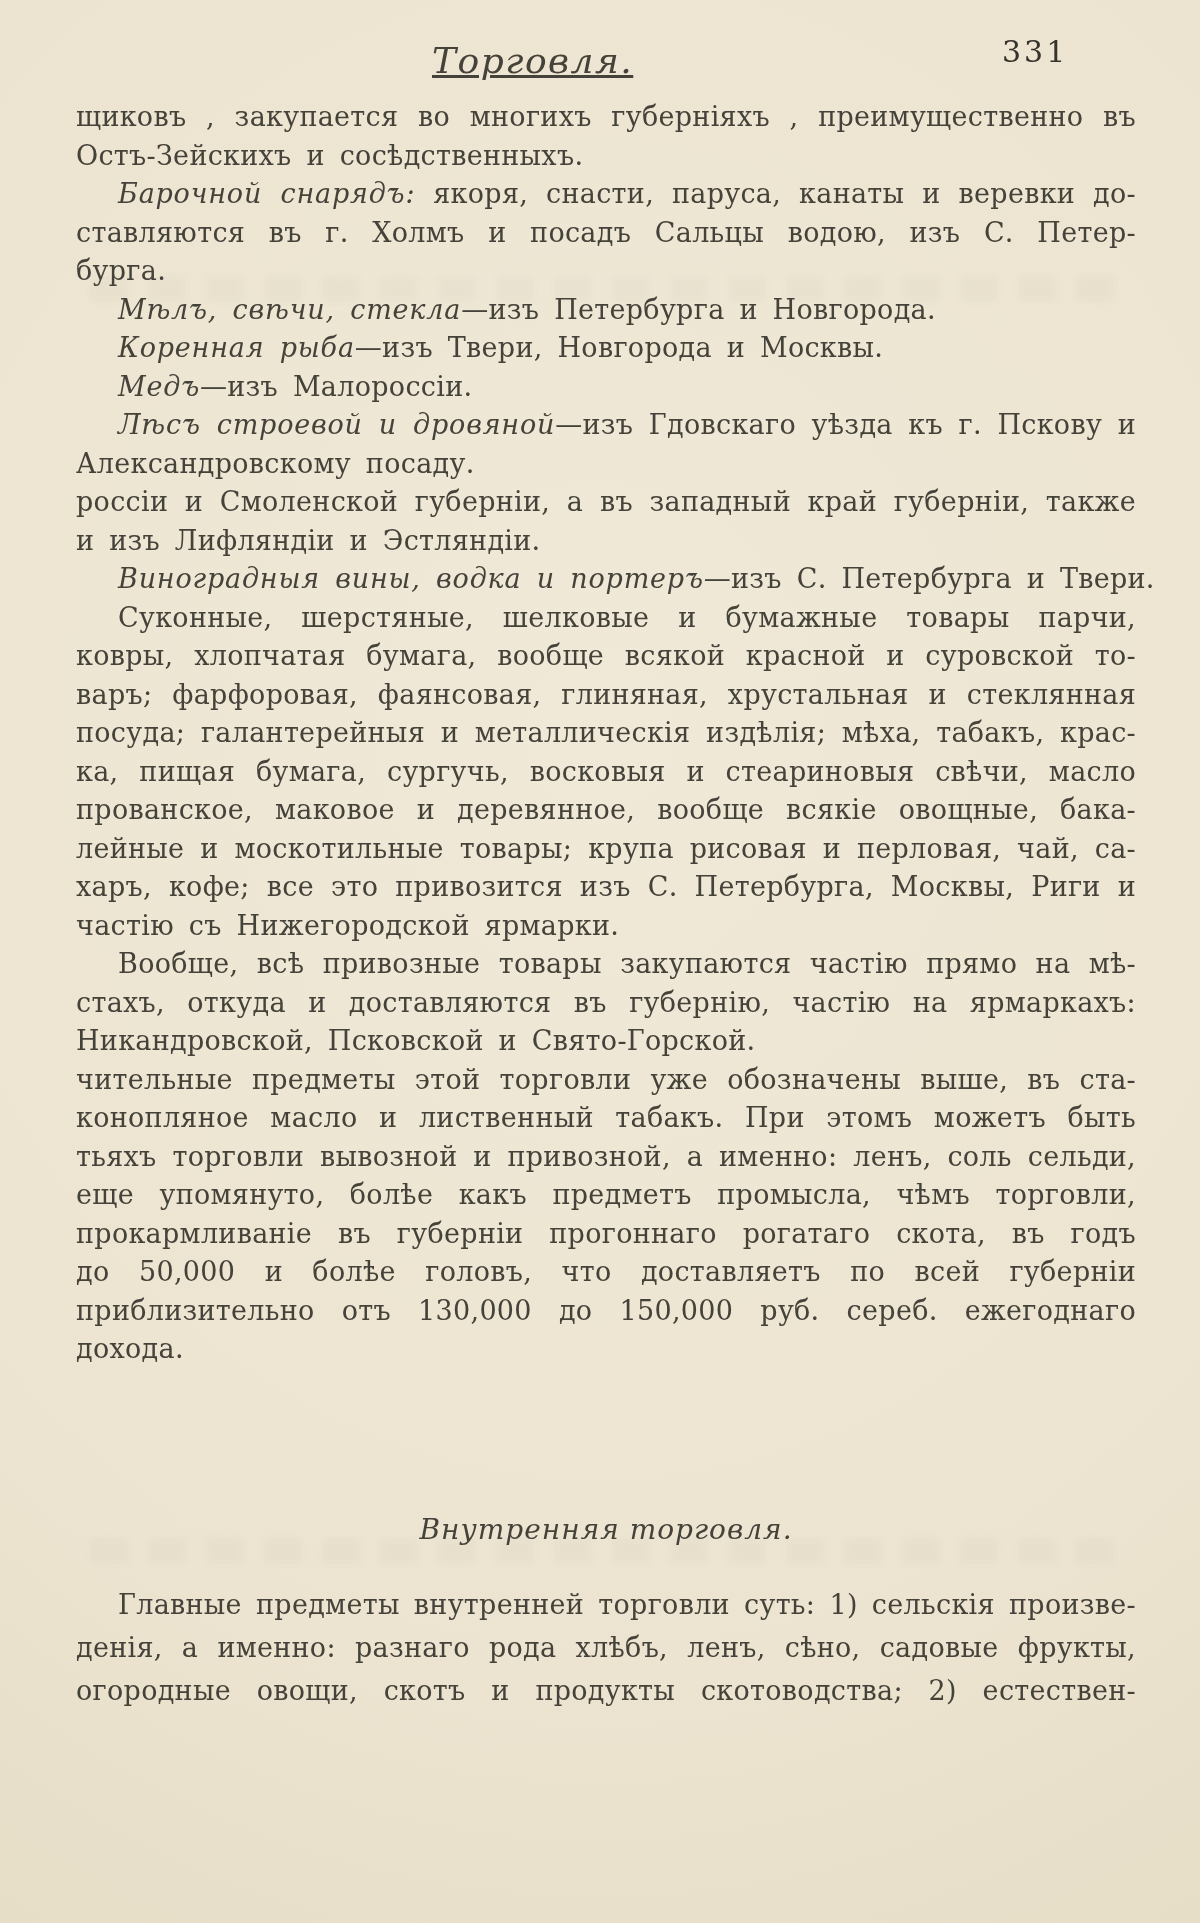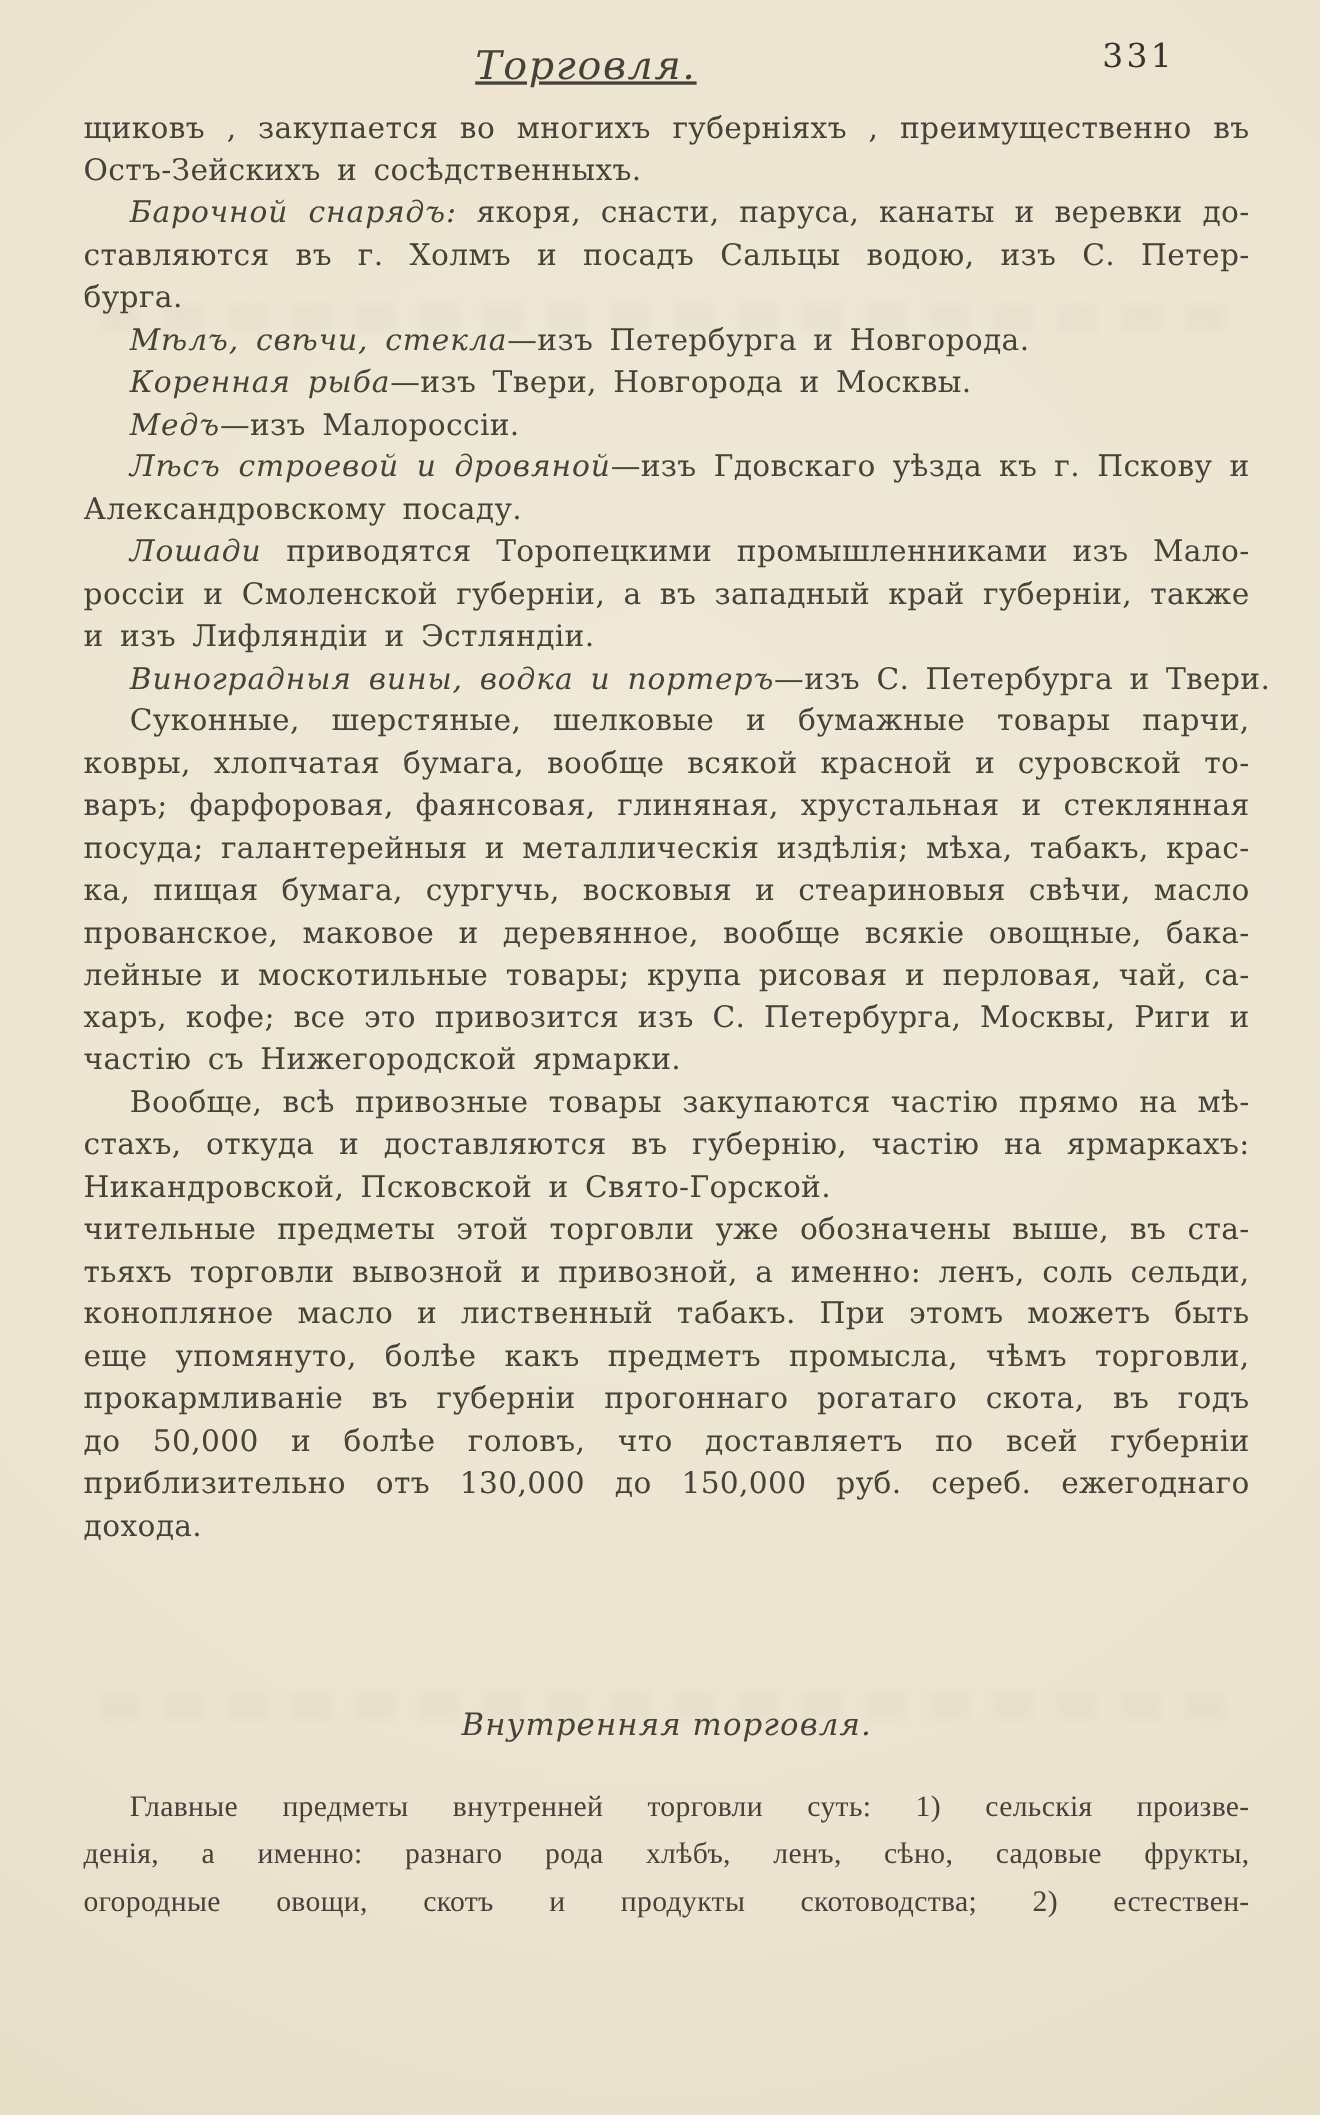--- a/index.html
+++ b/index.html
@@ -42,21 +42,21 @@
   .line{display:block;height:38.5px;white-space:nowrap;word-spacing:6px;}
   .line.just{white-space:normal;text-align:justify;text-align-last:justify;word-spacing:4px;}
   .line.ind{padding-left:42px;}
   .it{font-style:italic;letter-spacing:.8px;}
   .section-heading{
     margin-top:142px;height:44px;
     text-align:center;font-style:italic;font-size:28px;letter-spacing:1px;
     color:var(--ink);
   }
   .inner-paragraph{margin-top:28px;}
-  .inner-paragraph .line{height:43px;line-height:43px;font-family:Liberation Serif, serif;}
+  .inner-paragraph .line{height:43px;line-height:43px;}
 </style>
 </head>
 <body>
 
 <div class="ghost" style="top:276px;"></div>
 <div class="ghost" style="top:1538px;"></div>
 
 <div class="running-header">
   <div class="header-title">Торговля.</div>
   <div class="page-number">331</div>
@@ -67,39 +67,38 @@
       <div class="line just"><span>щиковъ , закупается во многихъ губерніяхъ , преимущественно въ</span></div>
       <div class="line"><span>Остъ-Зейскихъ и сосѣдственныхъ.</span></div>
       <div class="line just ind"><span class="it">Барочной снарядъ:</span><span> якоря, снасти, паруса, канаты и веревки до-</span></div>
       <div class="line just"><span>ставляются въ г. Холмъ и посадъ Сальцы водою, изъ С. Петер-</span></div>
       <div class="line"><span>бурга.</span></div>
       <div class="line ind"><span class="it">Мѣлъ, свѣчи, стекла</span><span>—изъ Петербурга и Новгорода.</span></div>
       <div class="line ind"><span class="it">Коренная рыба</span><span>—изъ Твери, Новгорода и Москвы.</span></div>
       <div class="line ind"><span class="it">Медъ</span><span>—изъ Малороссіи.</span></div>
       <div class="line just ind"><span class="it">Лѣсъ строевой и дровяной</span><span>—изъ Гдовскаго уѣзда къ г. Пскову и</span></div>
       <div class="line"><span>Александровскому посаду.</span></div>
-      <div class="line just ind"><span class="it">Лошади</span><span> приводятся Торопецкими промышленниками изъ Мало-</span></div>
       <div class="line just"><span>россіи и Смоленской губерніи, а въ западный край губерніи, также</span></div>
       <div class="line"><span>и изъ Лифляндіи и Эстляндіи.</span></div>
       <div class="line ind"><span class="it">Виноградныя вины, водка и портеръ</span><span>—изъ С. Петербурга и Твери.</span></div>
       <div class="line just ind"><span>Суконные, шерстяные, шелковые и бумажные товары парчи,</span></div>
       <div class="line just"><span>ковры, хлопчатая бумага, вообще всякой красной и суровской то-</span></div>
       <div class="line just"><span>варъ; фарфоровая, фаянсовая, глиняная, хрустальная и стеклянная</span></div>
       <div class="line just"><span>посуда; галантерейныя и металлическія издѣлія; мѣха, табакъ, крас-</span></div>
       <div class="line just"><span>ка, пищая бумага, сургучь, восковыя и стеариновыя свѣчи, масло</span></div>
       <div class="line just"><span>прованское, маковое и деревянное, вообще всякіе овощные, бака-</span></div>
       <div class="line just"><span>лейные и москотильные товары; крупа рисовая и перловая, чай, са-</span></div>
       <div class="line just"><span>харъ, кофе; все это привозится изъ С. Петербурга, Москвы, Риги и</span></div>
       <div class="line"><span>частію съ Нижегородской ярмарки.</span></div>
       <div class="line just ind"><span>Вообще, всѣ привозные товары закупаются частію прямо на мѣ-</span></div>
       <div class="line just"><span>стахъ, откуда и доставляются въ губернію, частію на ярмаркахъ:</span></div>
       <div class="line"><span>Никандровской, Псковской и Свято-Горской.</span></div>
       <div class="line just"><span>чительные предметы этой торговли уже обозначены выше, въ ста-</span></div>
+      <div class="line just"><span>конопляное масло и лиственный табакъ. При этомъ можетъ быть</span></div>
       <div class="line just"><span>тьяхъ торговли вывозной и привозной, а именно: ленъ, соль сельди,</span></div>
-      <div class="line just"><span>конопляное масло и лиственный табакъ. При этомъ можетъ быть</span></div>
       <div class="line just"><span>еще упомянуто, болѣе какъ предметъ промысла, чѣмъ торговли,</span></div>
       <div class="line just"><span>прокармливаніе въ губерніи прогоннаго рогатаго скота, въ годъ</span></div>
       <div class="line just"><span>до 50,000 и болѣе головъ, что доставляетъ по всей губерніи</span></div>
       <div class="line just"><span>приблизительно отъ 130,000 до 150,000 руб. сереб. ежегоднаго</span></div>
       <div class="line"><span>дохода.</span></div>
     </div>
   <div class="section-heading">Внутренняя торговля.</div>
   <div id="inner-lines" class="inner-paragraph">
       <div class="line just ind"><span>Главные предметы внутренней торговли суть: 1) сельскія произве-</span></div>
       <div class="line just"><span>денія, а именно: разнаго рода хлѣбъ, ленъ, сѣно, садовые фрукты,</span></div>

